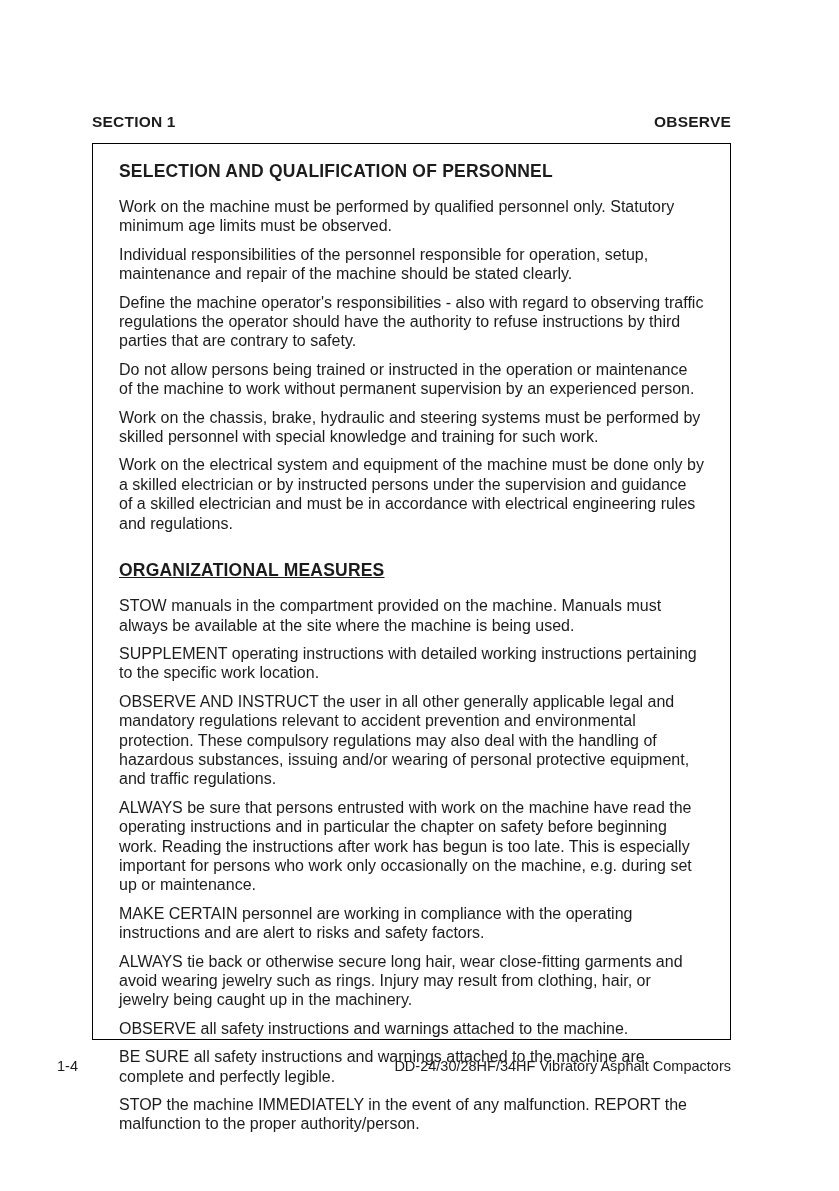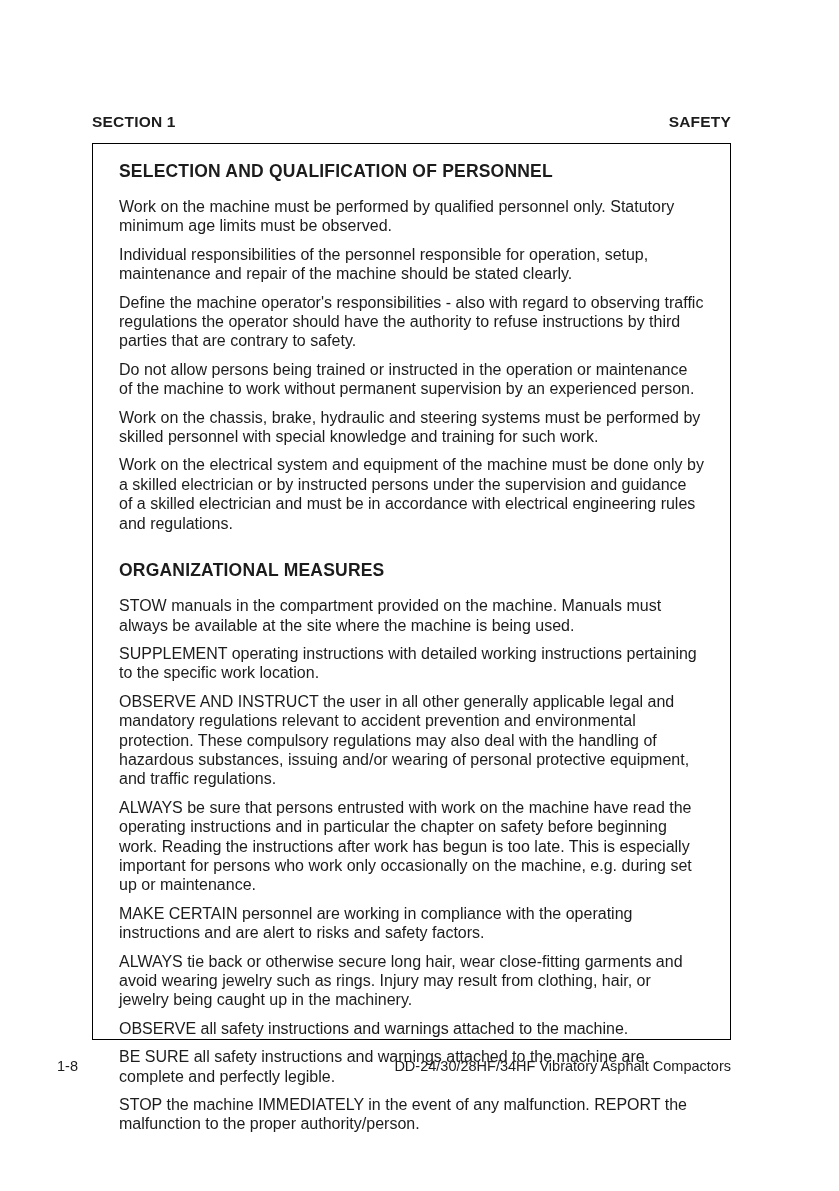--- a/index.html
+++ b/index.html
@@ -43,20 +43,21 @@
     background: #ffffff;
   }
   .section-heading {
     font-size: 17.5px;
     font-weight: bold;
     letter-spacing: 0.2px;
     margin: 0 0 15px 0;
   }
   .section-heading.second {
     margin-top: 27px;
+    text-decoration: underline;
   }
   .body-paragraph {
     font-size: 16px;
     line-height: 19.4px;
     margin: 0 0 9px 0;
     text-align: left;
   }
   .page-footer {
     position: absolute;
     left: 57px;
@@ -68,21 +69,21 @@
     font-size: 14.5px;
   }
 </style>
 </head>
 <body>
 
 <div class="page">
 
   <div class="page-header">
     <span>SECTION 1</span>
-    <span>SAFETY</span>
+    <span>OBSERVE</span>
   </div>
 
   <div class="content-box">
 
     <h1 class="section-heading">SELECTION AND QUALIFICATION OF PERSONNEL</h1>
 
     <p class="body-paragraph">Work on the machine must be performed by qualified personnel only. Statutory minimum age limits must be observed.</p>
     <p class="body-paragraph">Individual responsibilities of the personnel responsible for operation, setup, maintenance and repair of the machine should be stated clearly.</p>
     <p class="body-paragraph">Define the machine operator's responsibilities - also with regard to observing traffic regulations the operator should have the authority to refuse instructions by third parties that are contrary to safety.</p>
     <p class="body-paragraph">Do not allow persons being trained or instructed in the operation or maintenance of the machine to work without permanent supervision by an experienced person.</p>
@@ -97,17 +98,17 @@
     <p class="body-paragraph">ALWAYS be sure that persons entrusted with work on the machine have read the operating instructions and in particular the chapter on safety before beginning work. Reading the instructions after work has begun is too late. This is especially important for persons who work only occasionally on the machine, e.g. during set up or maintenance.</p>
     <p class="body-paragraph">MAKE CERTAIN personnel are working in compliance with the operating instructions and are alert to risks and safety factors.</p>
     <p class="body-paragraph">ALWAYS tie back or otherwise secure long hair, wear close-fitting garments and avoid wearing jewelry such as rings. Injury may result from clothing, hair, or jewelry being caught up in the machinery.</p>
     <p class="body-paragraph">OBSERVE all safety instructions and warnings attached to the machine.</p>
     <p class="body-paragraph">BE SURE all safety instructions and warnings attached to the machine are complete and perfectly legible.</p>
     <p class="body-paragraph">STOP the machine IMMEDIATELY in the event of any malfunction. REPORT the malfunction to the proper authority/person.</p>
 
   </div>
 
   <div class="page-footer">
-    <span>1-8</span>
+    <span>1-4</span>
     <span>DD-24/30/28HF/34HF Vibratory Asphalt Compactors</span>
   </div>
 
 </div>
 
 </body></html>

